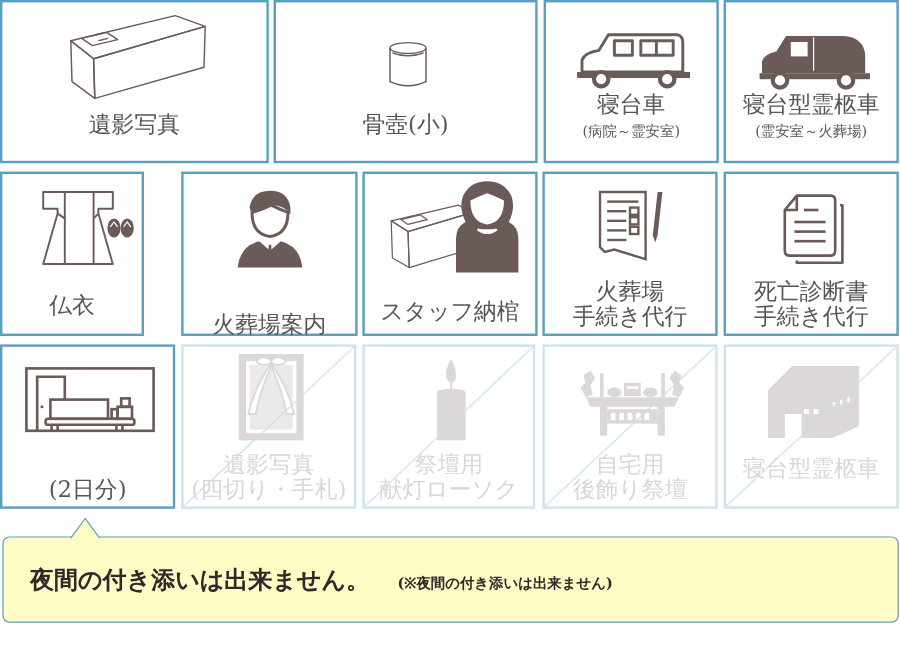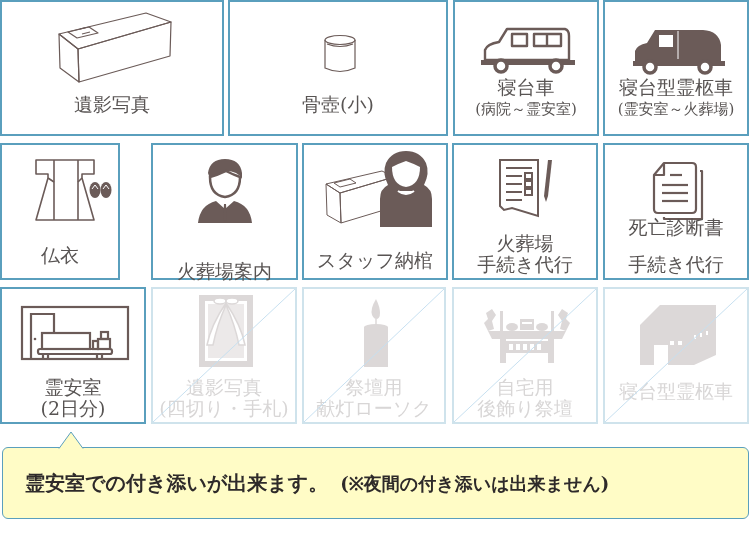--- a/index.html
+++ b/index.html
@@ -3,29 +3,29 @@
   <meta charset="utf-8">
   <style>
     html, body { margin: 0; padding: 0; background: #ffffff; }
     body { width: 750px; height: 550px; position: relative; overflow: hidden;
            font-family: "DejaVu Serif", "Liberation Serif", serif; }
     .box { position: absolute; box-sizing: border-box; border: 2px solid #5a9fbd; background: #fff; }
     .box.off { border-color: #cfe3ec; }
     .box svg.icon { position: absolute; overflow: visible; }
     .label { position: absolute; left: 0; right: 0; text-align: center; color: #585453;
              font-size: 19px; line-height: 21px; letter-spacing: 0px; white-space: nowrap; }
-    .label.sm { font-size: 15px; line-height: 20px; }
+    .label.sm { font-size: 12px; line-height: 20px; }
     .box.off .label { color: #d8d6d6; }
     .slash { position: absolute; left: 0; top: 0; width: 100%; height: 100%; pointer-events: none; }
     .bubble { position: absolute; left: 2px; top: 447px; width: 747px; height: 72px; box-sizing: border-box;
               background: #fffcc6; border: 1px solid #5a9fbd; border-radius: 6px; }
     .bubble-tip { position: absolute; left: 58px; top: 431px; width: 26px; height: 18px; }
     .bubble-text { position: absolute; left: 22px; top: 22px; white-space: nowrap; color: #2e2a2a; font-weight: bold; }
     .bubble-text .main { font-size: 20px; }
-    .bubble-text .note { font-size: 18px; margin-left: 12px; }
+    .bubble-text .note { font-size: 12px; margin-left: 23px; }
   </style>
 </head>
 <body>
 
 <div class="box" style="left:0;top:0;width:224px;height:136px;">
   <svg class="icon" style="left:53px;top:9px;" width="120" height="72" viewBox="53 9 120 72">
     <g fill="none" stroke="#6b5b58" stroke-width="1.2" stroke-linejoin="round">
       <polygon points="57,32 144,11 169,20 76,47"></polygon>
       <polygon points="57,32 76,47 77,80 58,66"></polygon>
       <polygon points="76,47 169,20 168,54 77,80"></polygon>
@@ -143,42 +143,41 @@
     <g fill="none" stroke="#6b5b58" stroke-width="2.2" stroke-linejoin="round">
       <path d="M12,6 L40,6 Q44,6 44,10 L44,52 Q44,56 40,56 L6,56 Q2,56 2,52 L2,18 Z"></path>
       <path d="M2,18 L12,18 L12,6"></path>
       <path d="M48,14 L50,14 L50,62 L12,62 L12,60"></path>
       <line x1="18" y1="18" x2="30" y2="18"></line>
       <line x1="10" y1="28" x2="36" y2="28"></line>
       <line x1="10" y1="36" x2="36" y2="36"></line>
       <line x1="10" y1="44" x2="36" y2="44"></line>
     </g>
   </svg>
-  <div class="label" style="top:72px;">死亡診断書</div>
+  <div class="label" style="top:88px;">死亡診断書</div>
   <div class="label" style="top:109px;">手続き代行</div>
 </div>
 
 <div class="box" style="left:0;top:287px;width:146px;height:137px;">
   <svg class="icon" style="left:19px;top:17px;" width="110" height="56" viewBox="0 0 110 56">
     <g fill="none" stroke="#6b5b58" stroke-width="2.2">
       <rect x="1" y="1" width="106" height="52"></rect>
       <path d="M10,54 L10,8 L33,8 L33,28"></path>
       <rect x="21" y="27" width="48" height="16"></rect>
       <rect x="17" y="43" width="74" height="5" rx="2"></rect>
       <line x1="22" y1="48" x2="22" y2="54"></line>
         <line x1="27" y1="48" x2="27" y2="54"></line>
       <line x1="76" y1="48" x2="76" y2="54"></line>
         <line x1="81" y1="48" x2="81" y2="54"></line>
       <rect x="77" y="33" width="12" height="10"></rect>
       <rect x="80" y="26" width="7" height="7"></rect>
       <rect x="72" y="35" width="5" height="8"></rect>
     </g>
     <circle cx="14" cy="33" r="1.3" fill="#6b5b58"></circle>
   </svg>
-  <div class="label" style="top:88px;">霊安室</div>
   <div class="label" style="top:109px;">(2日分)</div>
 </div>
 
 <div class="box off" style="left:151px;top:287px;width:146px;height:137px;">
   <svg class="icon" style="left:46px;top:6px;" width="54" height="72" viewBox="0 0 54 72">
     <rect x="0" y="0" width="54" height="72" fill="#dcd8d8"></rect>
     <rect x="6" y="6" width="42" height="60" fill="#fff"></rect>
     <rect x="9" y="9" width="36" height="54" fill="#ece9e9"></rect>
     <path d="M27,8 Q12,30 8,50 L14,50 Q18,30 27,10 Q36,30 40,50 L46,50 Q42,30 27,8 Z" fill="#fff" stroke="#dcd8d8" stroke-width="1.5"></path>
     <ellipse cx="21" cy="6" rx="6" ry="3" fill="#fff" stroke="#dcd8d8" stroke-width="1.5"></ellipse>
@@ -248,19 +247,19 @@
     </g>
   </svg>
   <div class="label" style="top:92px;">寝台型霊柩車</div>
   <svg class="slash" viewBox="0 0 146 137" preserveAspectRatio="none">
     <line x1="0" y1="137" x2="146" y2="0" stroke="#c5dff0" stroke-width="1"></line>
   </svg>
 </div>
 
 <div class="bubble">
   <div class="bubble-text">
-    <span class="main">霊安室での付き添いが出来ます。</span><span class="note">(※夜間の付き添いは出来ません)</span>
+    <span class="main">夜間の付き添いは出来ません。</span><span class="note">(※夜間の付き添いは出来ません)</span>
   </div>
 </div>
 <svg class="bubble-tip" viewBox="0 0 26 18">
   <path d="M1,17.5 L13,1 L25,17.5" fill="#fffcc6" stroke="#5a9fbd" stroke-width="1"></path>
   <rect x="2" y="17" width="22" height="2" fill="#fffcc6"></rect>
 </svg>
 
 </body></html>

